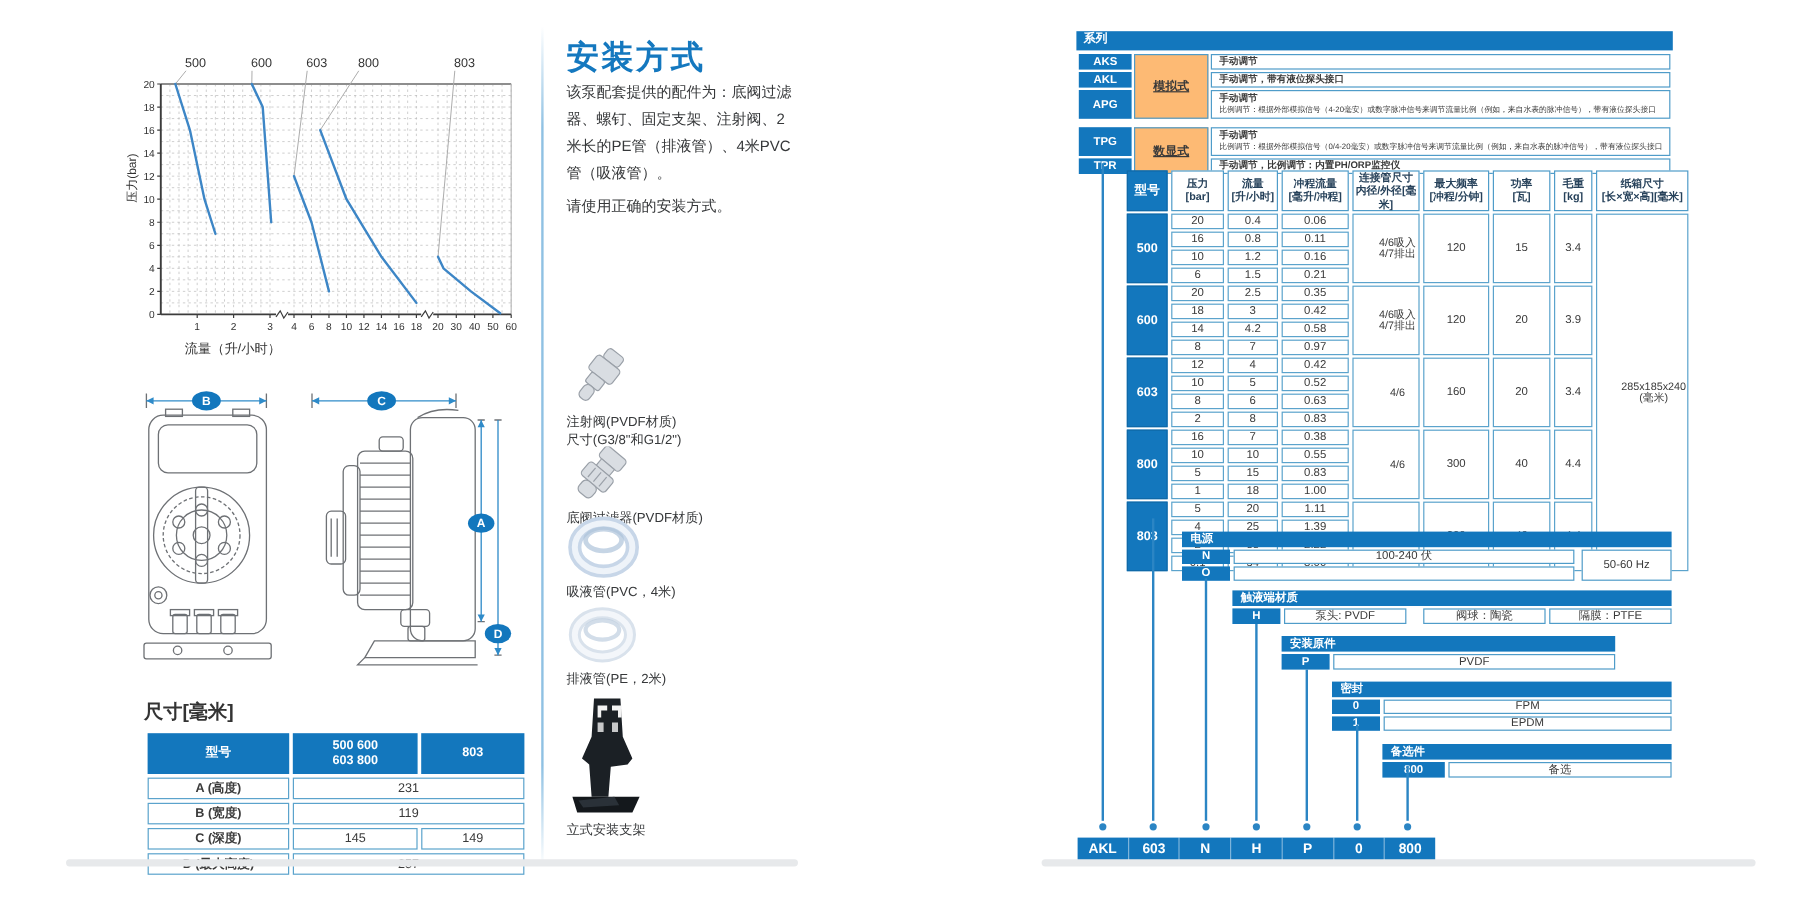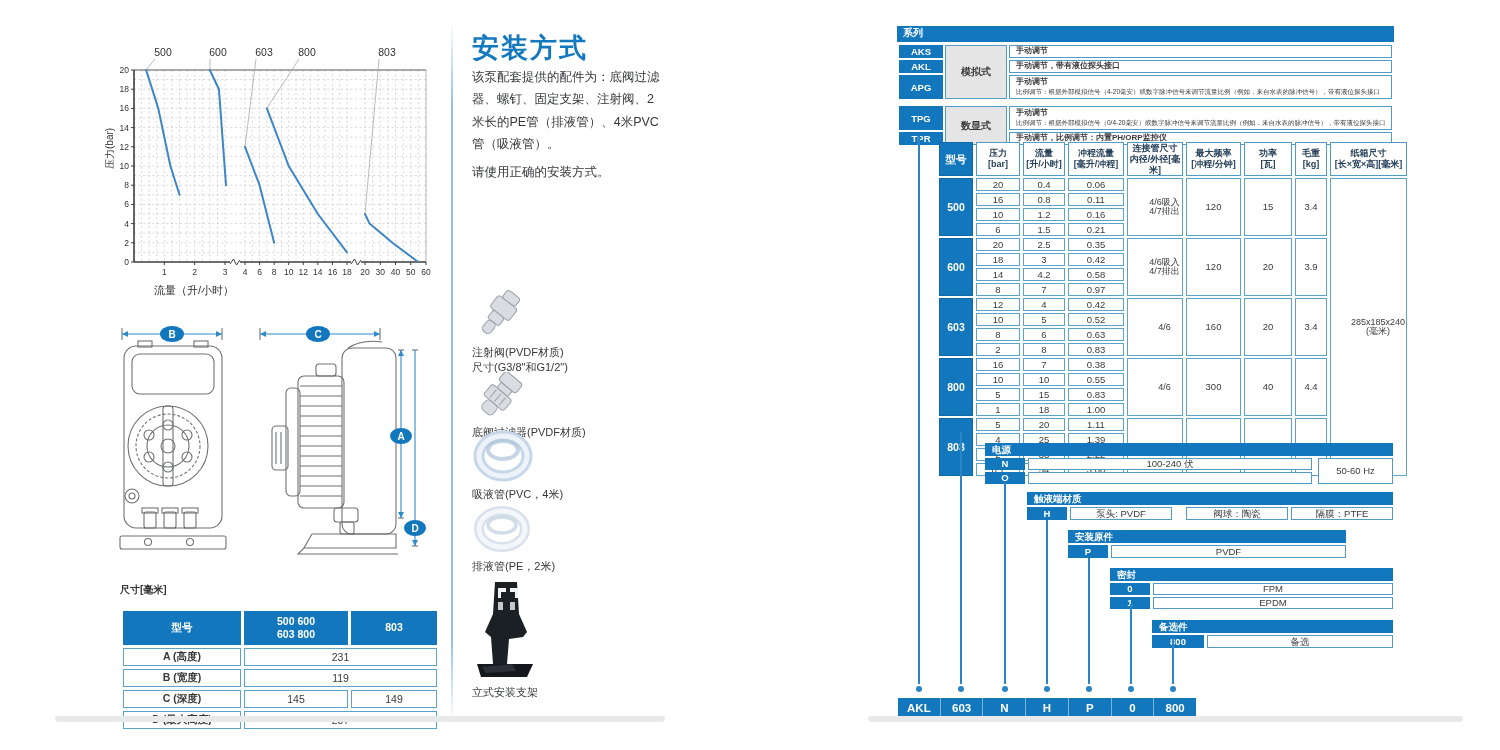--- a/index.html
+++ b/index.html
@@ -3,41 +3,41 @@
 <meta charset="utf-8">
 <style>
   html,body{margin:0;padding:0;background:#fff;}
   #page{position:relative;width:1500px;height:750px;background:#fff;font-family:"Liberation Sans","DejaVu Sans",sans-serif;color:#3a3a3a;overflow:hidden;}
 
   
   .divider{position:absolute;left:451px;top:22px;width:2px;height:700px;
     background:linear-gradient(180deg,rgba(143,193,227,0) 0%,#8fc1e3 12%,#8fc1e3 88%,rgba(143,193,227,0) 100%);}
   .footer-strip{position:absolute;top:716px;height:6px;background:#e7e9eb;border-radius:3px;}
 
-  .dims-label{position:absolute;left:120px;top:583px;font-size:10px;font-weight:bold;color:#333;}
+  .dims-label{position:absolute;left:120px;top:583px;font-size:16px;font-weight:bold;color:#333;}
 
   table.dim{position:absolute;left:120px;top:608px;border-collapse:separate;border-spacing:3px;table-layout:fixed;width:314px;}
   table.dim th{background:#1377bd;color:#fff;font-size:10.5px;font-weight:bold;height:32px;white-space:pre-line;line-height:1.25;}
   table.dim td{background:#fff;border:1px solid #5ba3cc;height:14px;font-size:10.5px;text-align:center;}
   table.dim td.lab{font-weight:bold;}
 
   
   .install-title{position:absolute;left:472px;top:30px;font-size:27px;font-weight:bold;color:#1478bf;letter-spacing:2px;}
   .install-text{position:absolute;left:472px;top:66px;width:188px;font-size:12.5px;line-height:1.78;color:#36383a;}
   .install-text p{margin:0 0 6px 0;}
   figure.acc{position:absolute;left:472px;width:190px;margin:0;}
   figure.acc svg{display:block;}
   figure.acc figcaption{margin-top:5px;font-size:11px;color:#36383a;white-space:pre-line;line-height:1.35;}
 
   
   .series-box{position:absolute;left:897px;top:26px;width:497px;}
   .series-title{height:16px;background:#1377bd;color:#fff;font-size:10px;font-weight:bold;line-height:14px;padding-left:6px;}
   table.ser{border-collapse:separate;border-spacing:2px;table-layout:fixed;width:100%;margin-top:1px;}
   table.ser td.scode{background:#1377bd;color:#fff;font-weight:bold;font-size:9.5px;text-align:center;width:42px;}
-  table.ser td.stype{background:#e5e5e5;border:1px solid #4f9cc9;font-weight:bold;font-size:10px;text-align:center;width:58px;}
+  table.ser td.stype{background:#fdba74;border:1px solid #4f9cc9;font-weight:bold;font-size:10px;text-align:center;width:58px;text-decoration:underline;}
   table.ser td.sdesc{background:#fff;border:1px solid #4f9cc9;text-align:left;padding:0 2px 0 6px;overflow:hidden;}
   .d1{font-size:8px;font-weight:bold;line-height:1.35;}
   .d2{font-size:6.5px;line-height:1.35;white-space:nowrap;}
 
   table.spec{position:absolute;left:936px;top:140px;border-collapse:separate;border-spacing:3px 2px;table-layout:fixed;}
   table.spec th{background:#fff;border:1px solid #4f9cc9;font-size:9px;font-weight:bold;color:#26415a;height:26px;white-space:pre-line;line-height:1.2;padding:0 1px;}
   table.spec th.model-h{background:#1377bd;color:#fff;font-size:10.5px;border-color:#0f69a8;}
   table.spec td{background:#fff;border:1px solid #5ba3cc;height:11px;font-size:9.5px;text-align:center;line-height:1.05;padding:0 1px;}
   table.spec td.model{background:#1377bd;color:#fff;font-weight:bold;font-size:10.5px;border-color:#0f69a8;}
   table.spec td.pre{white-space:pre-line;font-size:9px;padding-left:20px;}

